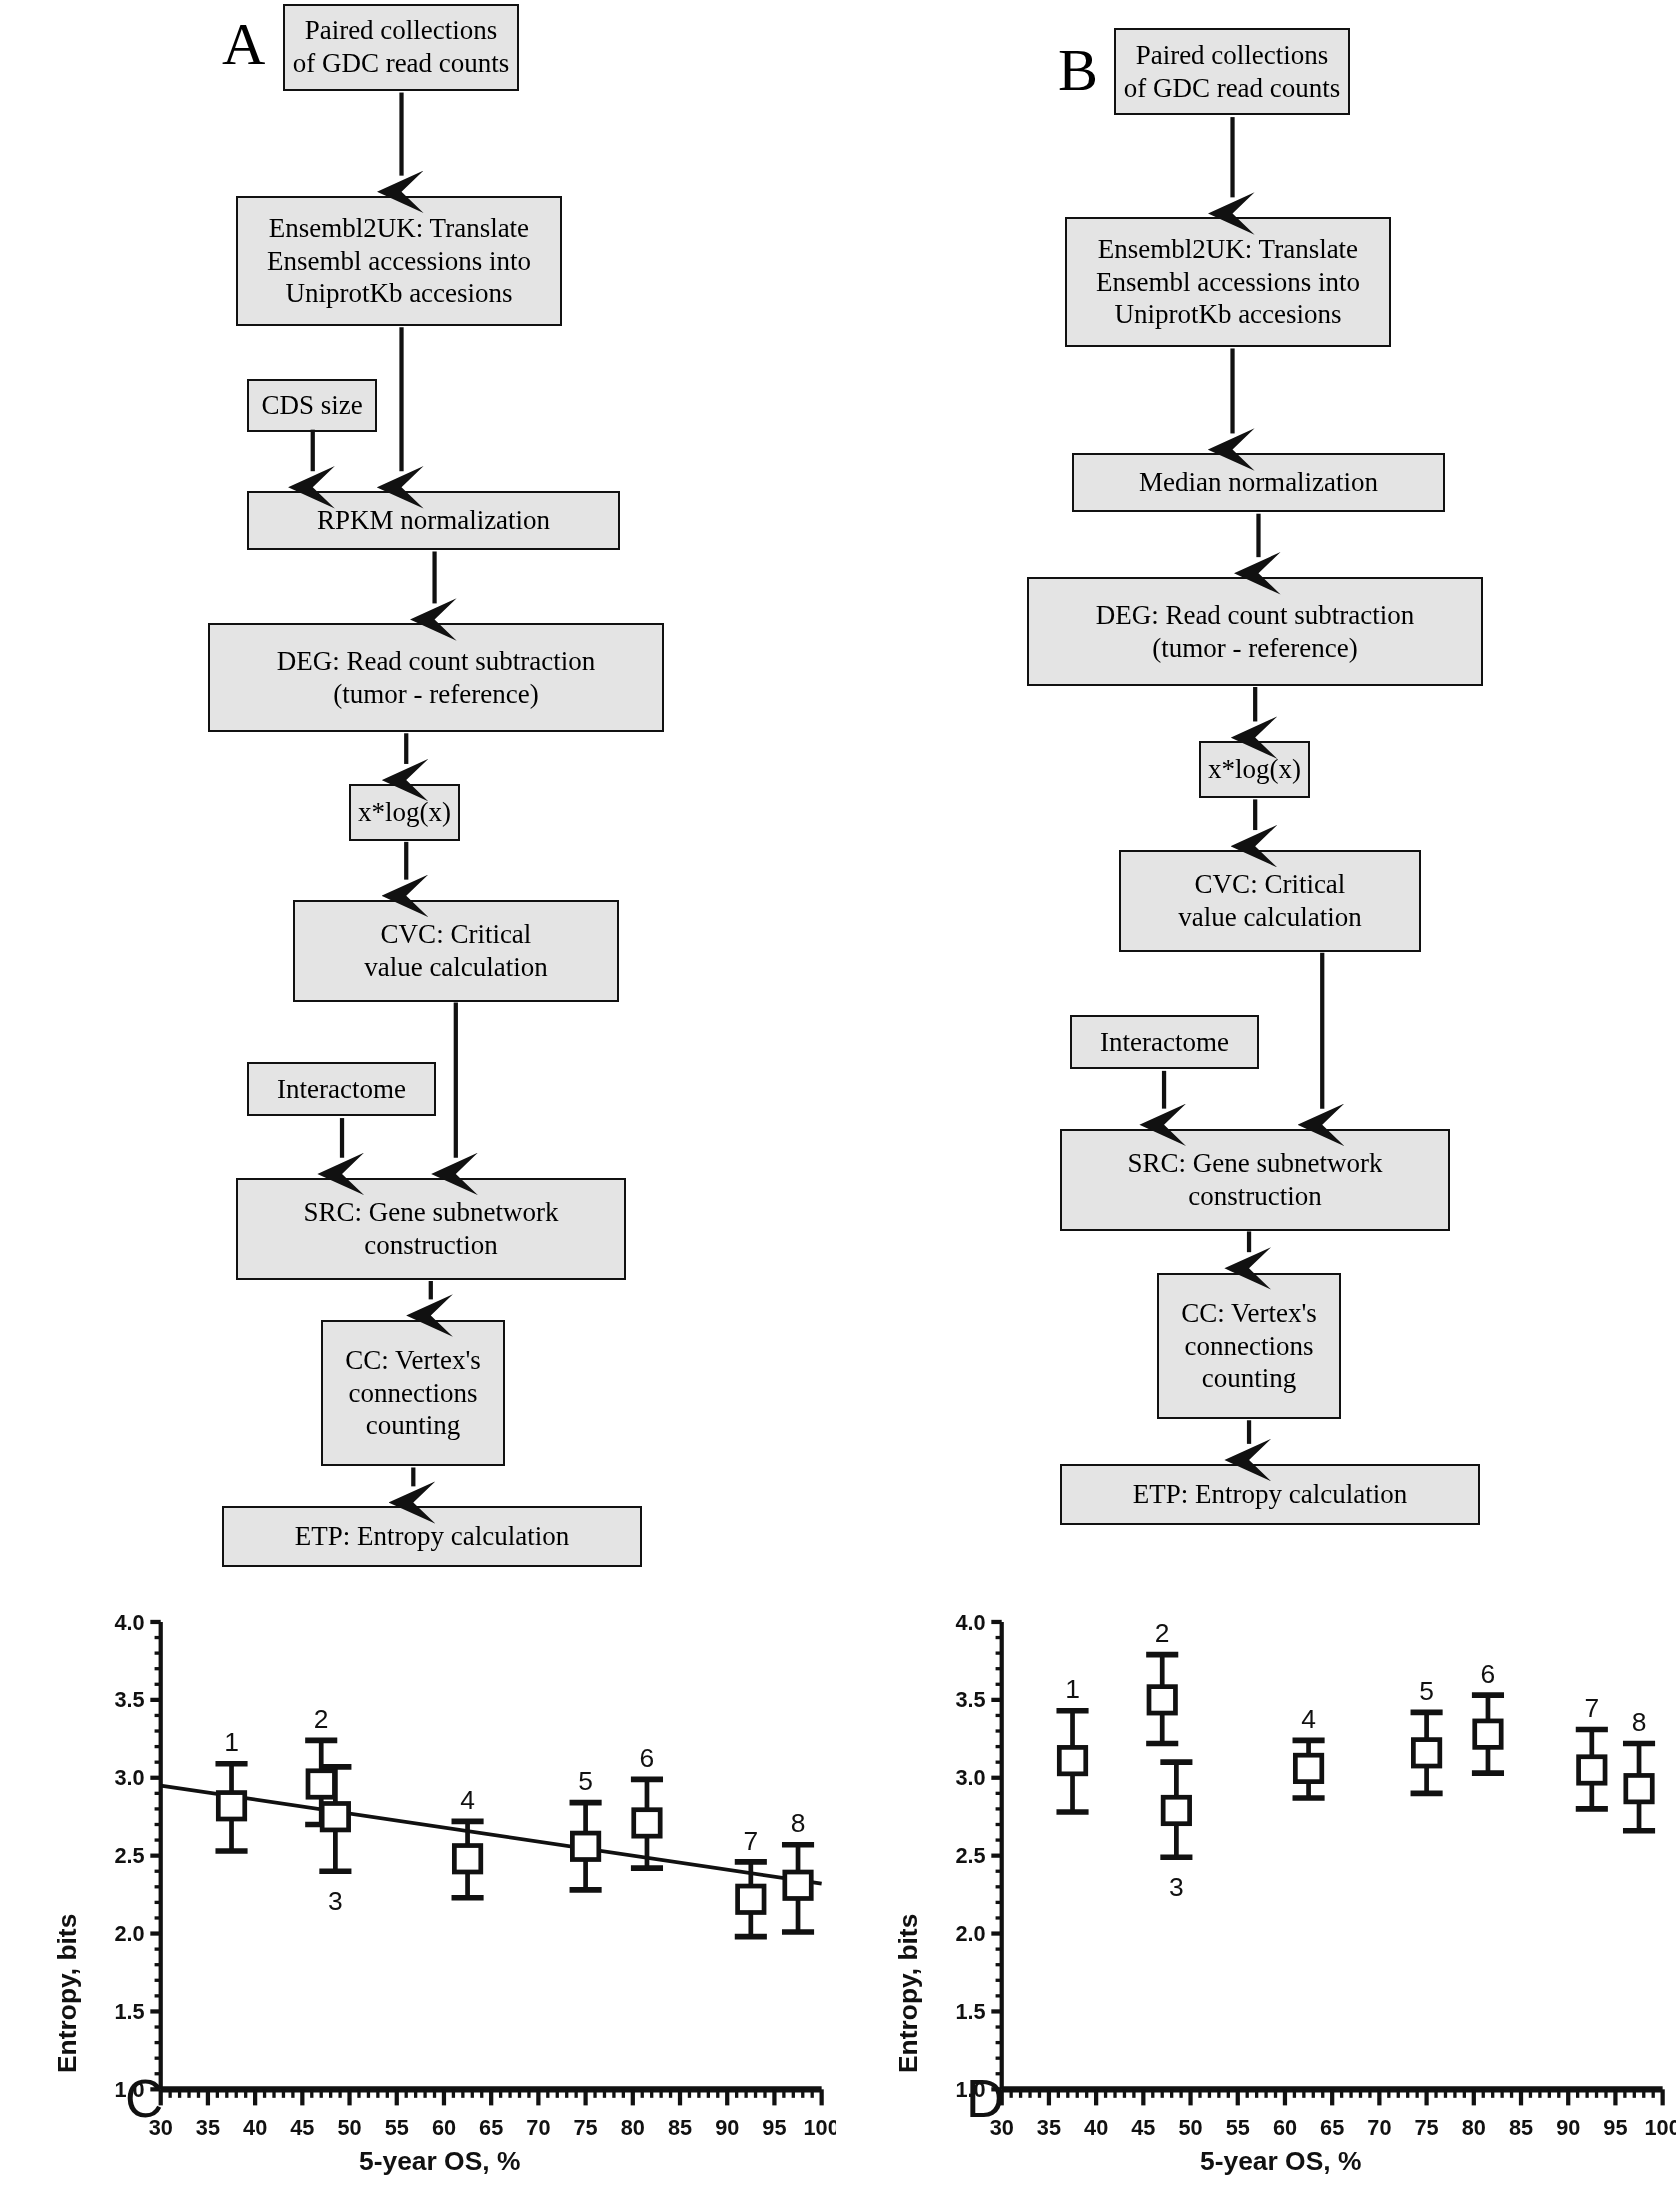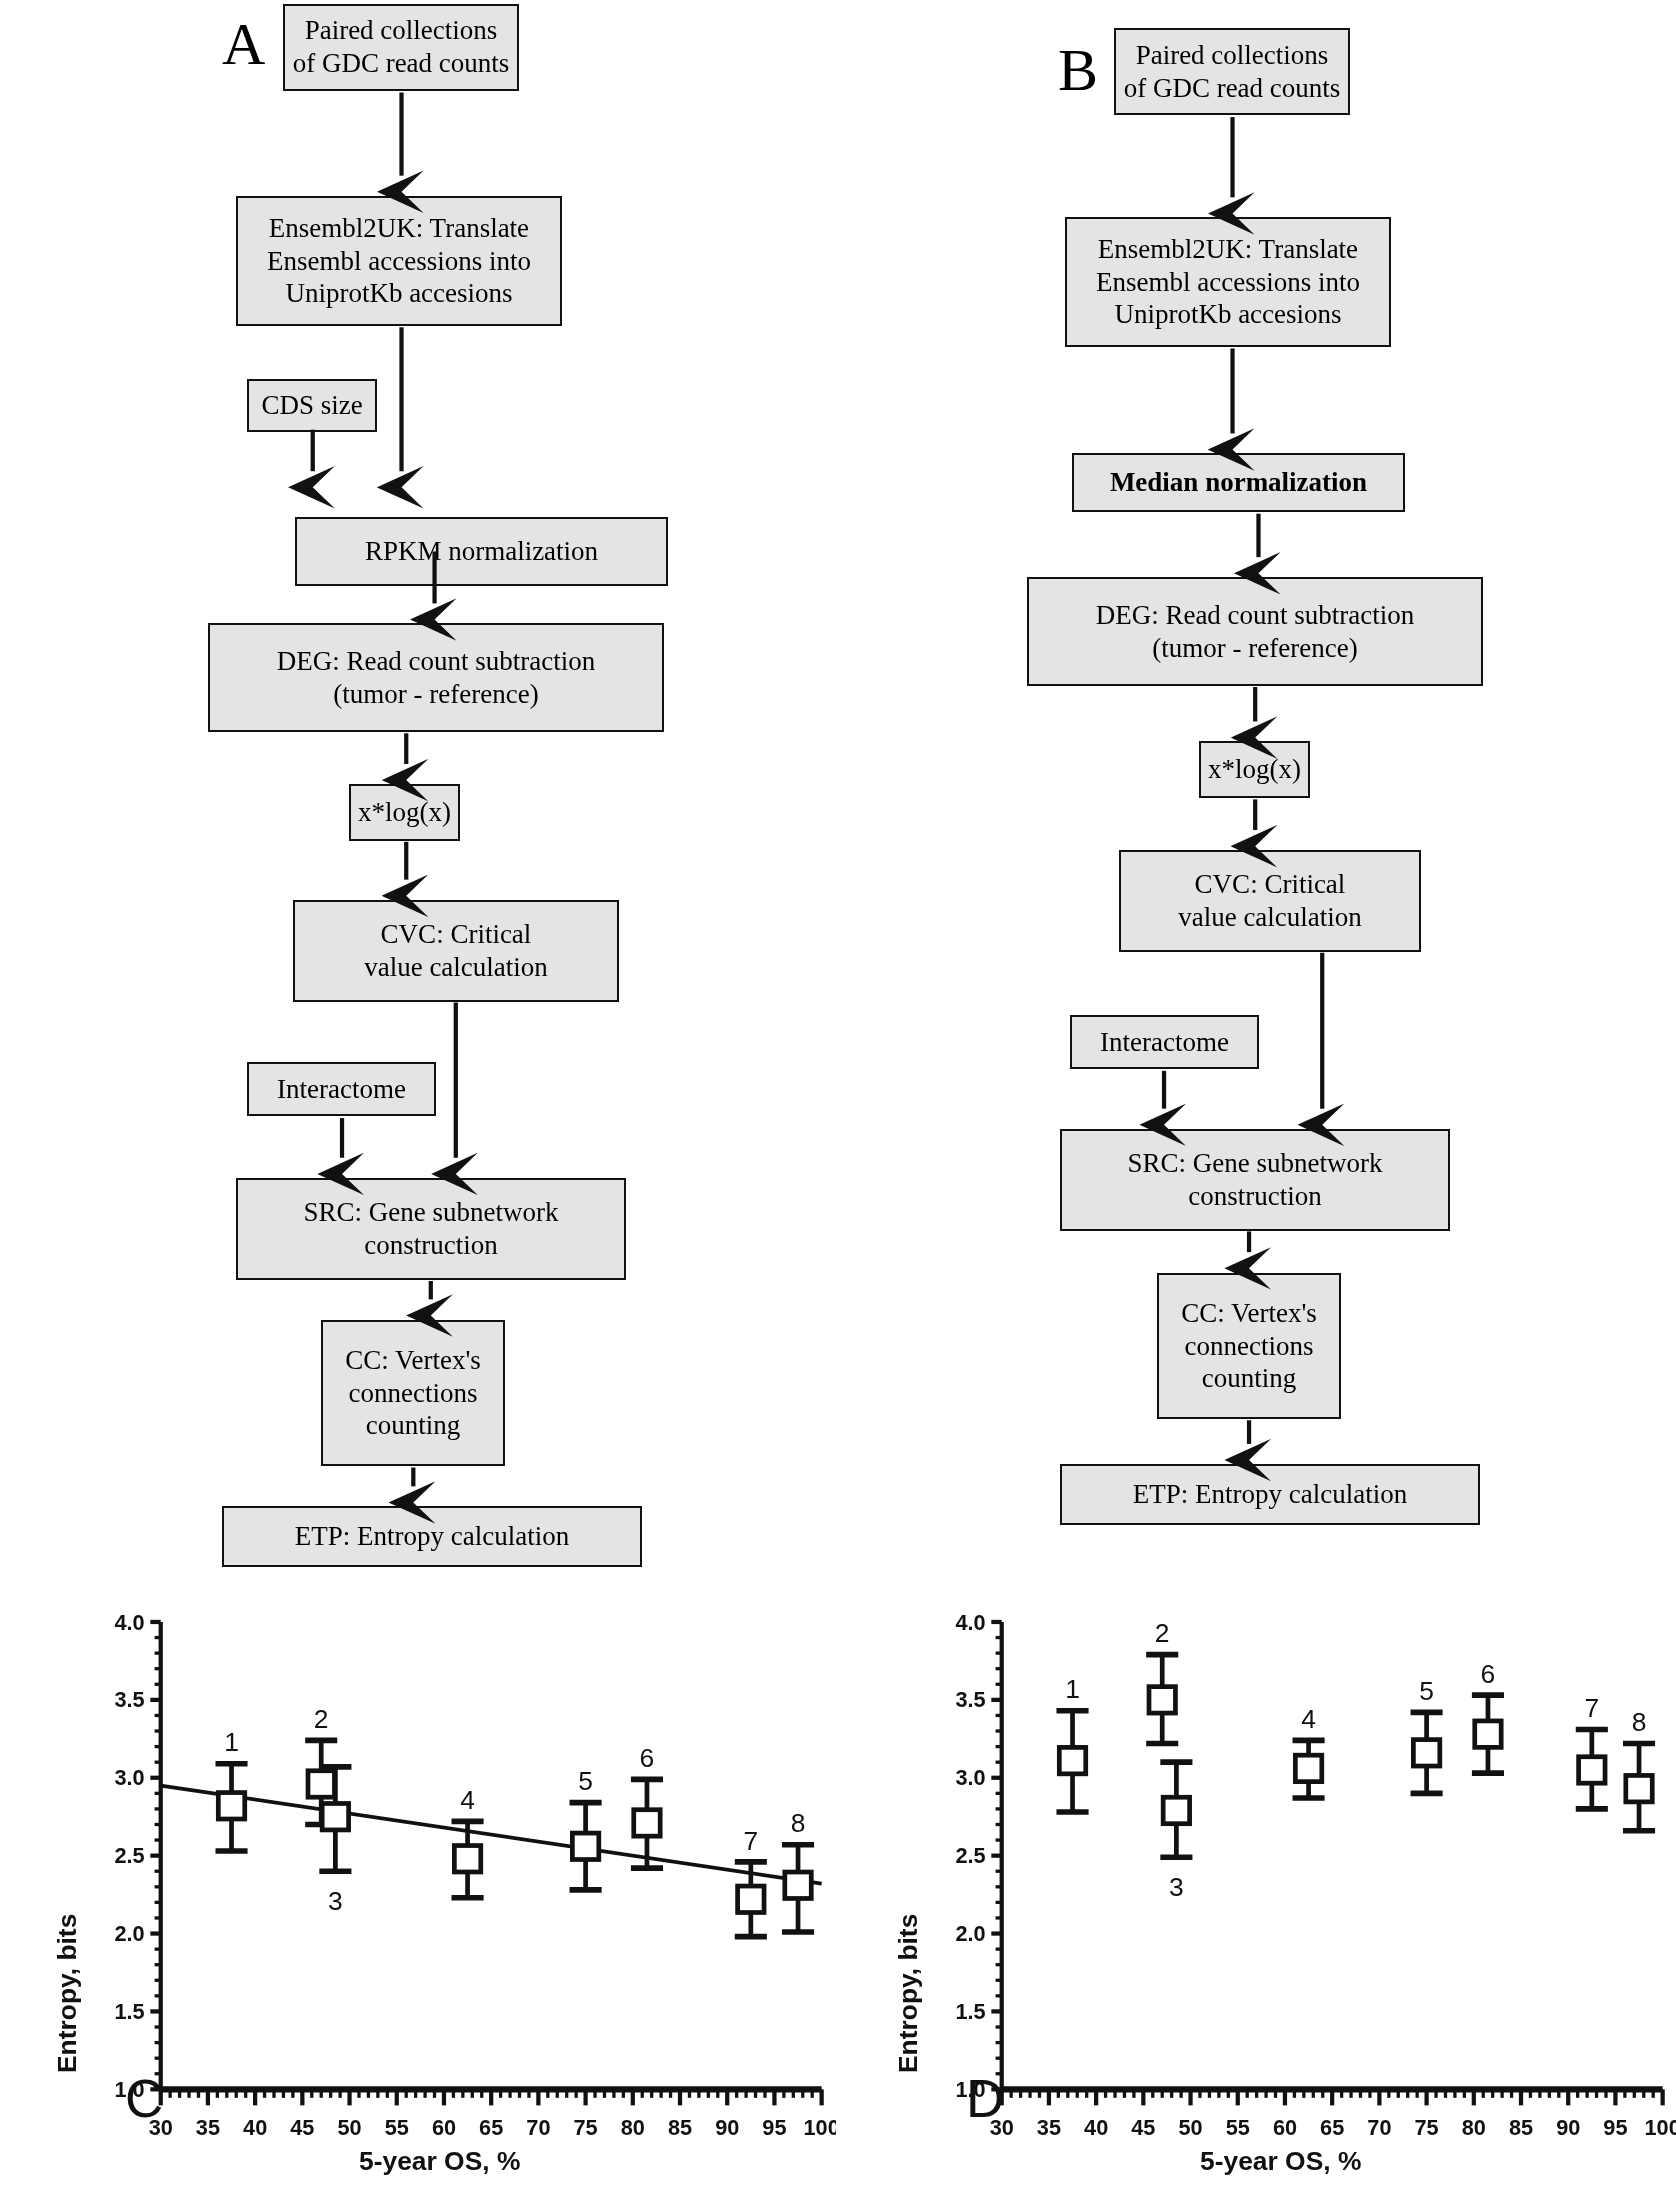--- a/index.html
+++ b/index.html
@@ -54,21 +54,21 @@
 
 <div class="flow-box" style="left:283px;top:3.8px;width:236px;height:87px;">Paired collections
 of GDC read counts</div>
 
 <div class="flow-box" style="left:236px;top:196px;width:326px;height:130px;">Ensembl2UK: Translate
 Ensembl accessions into
 UniprotKb accesions</div>
 
 <div class="flow-box" style="left:247px;top:379px;width:130px;height:53px;">CDS size</div>
 
-<div class="flow-box" style="left:247px;top:517px;width:373px;height:69px;margin-left:48px;">RPKM normalization</div>
+<div class="flow-box" style="left:247px;top:491px;width:373px;height:59px;">RPKM normalization</div>
 
 <div class="flow-box" style="left:208px;top:623px;width:456px;height:109px;">DEG: Read count subtraction
 (tumor - reference)</div>
 
 <div class="flow-box" style="left:349px;top:784px;width:111px;height:57px;">x*log(x)</div>
 
 <div class="flow-box" style="left:293px;top:900px;width:326px;height:102px;">CVC: Critical
 value calculation</div>
 
 <div class="flow-box" style="left:247px;top:1062px;width:189px;height:54px;">Interactome</div>
@@ -84,21 +84,21 @@
 
 <div class="panel-letter" style="left:1058px;top:40px;">B</div>
 
 <div class="flow-box" style="left:1114px;top:28px;width:236px;height:87px;">Paired collections
 of GDC read counts</div>
 
 <div class="flow-box" style="left:1065px;top:217px;width:326px;height:130px;">Ensembl2UK: Translate
 Ensembl accessions into
 UniprotKb accesions</div>
 
-<div class="flow-box" style="left:1072px;top:453px;width:333px;height:59px;font-weight:bold;">Median normalization</div>
+<div class="flow-box" style="left:1072px;top:453px;width:373px;height:59px;">Median normalization</div>
 
 <div class="flow-box" style="left:1027px;top:577px;width:456px;height:109px;">DEG: Read count subtraction
 (tumor - reference)</div>
 
 <div class="flow-box" style="left:1199px;top:741px;width:111px;height:57px;">x*log(x)</div>
 
 <div class="flow-box" style="left:1119px;top:850px;width:302px;height:102px;">CVC: Critical
 value calculation</div>
 
 <div class="flow-box" style="left:1070px;top:1015px;width:189px;height:54px;">Interactome</div>

